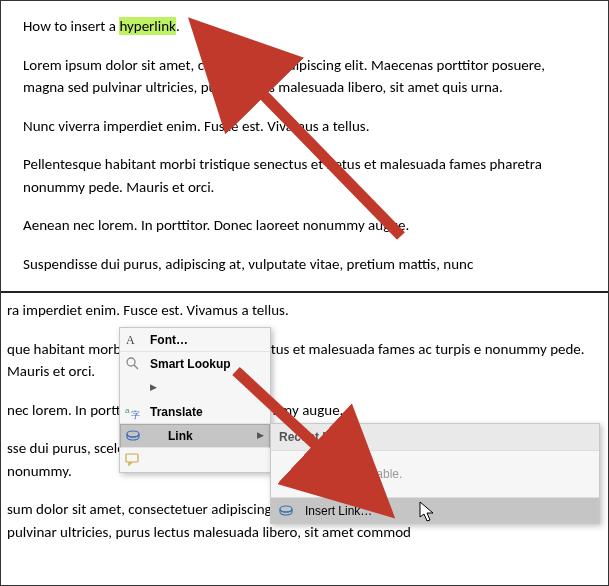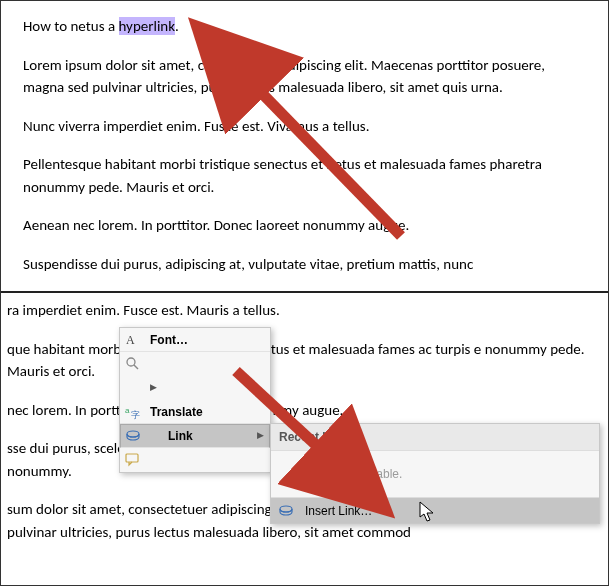--- a/index.html
+++ b/index.html
@@ -20,21 +20,21 @@
     padding: 14px 22px 0 22px;
   }
   .page p { margin: 0 0 16px 0; }
   .page2 {
     border-top: 2px solid #222;
     padding: 6px 22px 0 6px;
     position: relative;
   }
   .page2 p { margin: 0 0 16px 0; }
   .highlight {
-    background: #c4b5fd;
+    background: #bef264;
   }
   
   .ctxmenu {
     position: absolute;
     left: 118px;
     top: 326px;
     width: 152px;
     background: #f6f6f6;
     border: 1px solid #c8c8c8;
     box-shadow: 2px 2px 6px rgba(0,0,0,.25);
@@ -110,31 +110,31 @@
     top: 500px;
     z-index: 25;
     pointer-events: none;
   }
 </style>
 </head>
 <body>
 
 <div class="page">
   <p>
-    <span>How to netus a </span><span class="highlight">hyperlink</span><span>.</span>
+    <span>How to insert a </span><span class="highlight">hyperlink</span><span>.</span>
   </p>
   <p>Lorem ipsum dolor sit amet, consectetuer adipiscing elit. Maecenas porttitor posuere, magna sed pulvinar ultricies, purus lectus malesuada libero, sit amet quis urna.</p>
   <p>Nunc viverra imperdiet enim. Fusce est. Vivamus a tellus.</p>
   <p>Pellentesque habitant morbi tristique senectus et netus et malesuada fames pharetra nonummy pede. Mauris et orci.</p>
   <p>Aenean nec lorem. In porttitor. Donec laoreet nonummy augue.</p>
   <p>Suspendisse dui purus, adipiscing at, vulputate vitae, pretium mattis, nunc</p>
 </div>
 
 <div class="page2">
-  <p>ra imperdiet enim. Fusce est. Mauris a tellus.</p>
+  <p>ra imperdiet enim. Fusce est. Vivamus a tellus.</p>
   <p>que habitant morbi tristique senectus et netus et malesuada fames ac turpis e nonummy pede. Mauris et orci.</p>
   <p>nec lorem. In porttitor. Donec laoreet nonummy augue.</p>
   <p>sse dui purus, scelerisque at, vulputate vitae, pretium mattis, nunc. Mauris s eleifend. Ut nonummy.</p>
   <p>sum dolor sit amet, consectetuer adipiscing elit. Maecenas porttitor congue , magna sed pulvinar ultricies, purus lectus malesuada libero, sit amet commod</p>
 </div>
 
 <div class="ctxmenu">
   <div class="ctxitem" style="border-bottom:1px solid #e3e3e3">
     <span class="ico">
       <svg width="16" height="16" viewBox="0 0 16 16">
@@ -143,20 +143,21 @@
     </span>
     <span class="lbl"><span>Font…</span></span>
   </div>
   <div class="ctxitem">
     <span class="ico">
       <svg width="16" height="16" viewBox="0 0 16 16">
           <circle cx="6" cy="6" r="4" fill="none" stroke="#888" stroke-width="1.3"></circle>
           <line x1="9" y1="9" x2="13" y2="13" stroke="#888" stroke-width="1.5"></line>
         </svg>
     </span>
+    <span class="lbl">Smart Lookup</span>
   </div>
   <div class="ctxitem">
     <span class="ico"></span>
     <span class="arrow">▶</span>
   </div>
   <div class="ctxitem" style="border-bottom:1px solid #e3e3e3">
     <span class="ico">
       <svg width="16" height="16" viewBox="0 0 16 16">
           <text x="0" y="9" font-size="8" fill="#37a463">a</text>
           <text x="6" y="14" font-size="9" fill="#3b6fb5">字</text>

